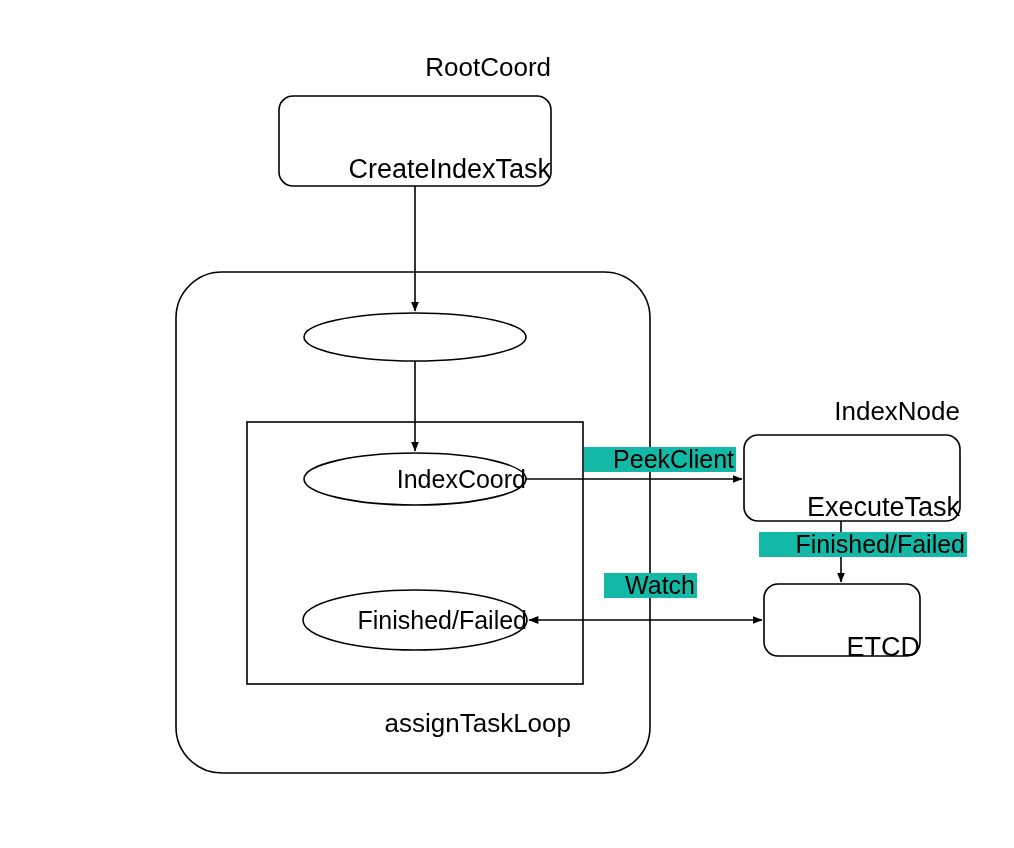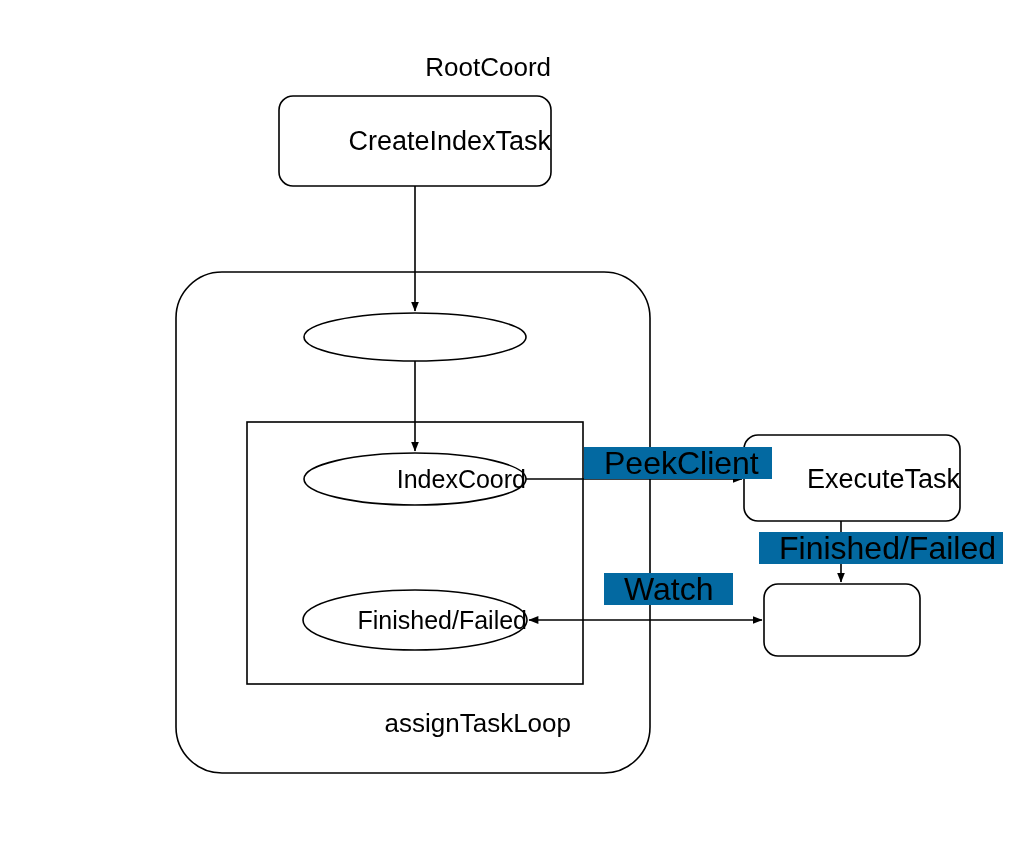--- a/index.html
+++ b/index.html
@@ -39,31 +39,32 @@
     position: absolute;
     color: #000000;
     text-align: right;
     white-space: nowrap;
     font-family: "Liberation Sans", sans-serif;
     font-weight: 400;
     line-height: 1;
   }
   .t-box {
     font-size: 27px;
+    margin-top: 28px;
   }
   .t-ellipse {
     font-size: 25px;
   }
   .t-container {
     font-size: 26px;
   }
   .t-edge {
-    font-size: 32px;
-    background: #0369a1;
-    padding: 0 20px;
+    font-size: 25px;
+    background: #14b8a6;
+    padding: 0 2px;
   }
 </style>
 </head>
 <body>
 
 <div id="diagram-root">
 
   <svg id="diagram-svg" viewBox="0 0 1014 848" xmlns="http://www.w3.org/2000/svg">
     <defs>
       <marker id="arrowhead" markerWidth="12" markerHeight="12" refX="9.4" refY="4" orient="auto" markerUnits="userSpaceOnUse">
@@ -99,30 +100,32 @@
     <line class="edge-line" x1="841" y1="521" x2="841" y2="582" marker-end="url(#arrowhead)"></line>
 
     <line class="edge-line" x1="529" y1="620" x2="762" y2="620" marker-end="url(#arrowhead)" marker-start="url(#arrowhead-start)"></line>
   </svg>
 
   <div class="node-text t-container" style="left:279px; top:54px; width:272px;">RootCoord</div>
 
 
   <div class="node-text t-container" style="left:235px; top:710px; width:336px;">assignTaskLoop</div>
 
+  <div class="node-text t-container" style="left:744px; top:398px; width:216px;">IndexNode</div>
 
   <div class="node-text t-box" style="left:279px; top:128px; width:272px;">CreateIndexTask</div>
 
 
   <div class="node-text t-ellipse" style="left:304px; top:467px; width:222px;">IndexCoord</div>
 
   <div class="node-text t-ellipse" style="left:303px; top:608px; width:224px;">Finished/Failed</div>
 
   <div class="node-text t-box" style="left:744px; top:466px; width:216px;">ExecuteTask</div>
 
+  <div class="node-text t-box" style="left:764px; top:606px; width:156px;">ETCD</div>
 
   <div class="node-text t-edge" style="left:584px; top:447px; width:148px;">PeekClient</div>
 
   <div class="node-text t-edge" style="left:759px; top:532px; width:204px;">Finished/Failed</div>
 
   <div class="node-text t-edge" style="left:604px; top:573px; width:89px;">Watch</div>
 
 </div>
 
 </body></html>

